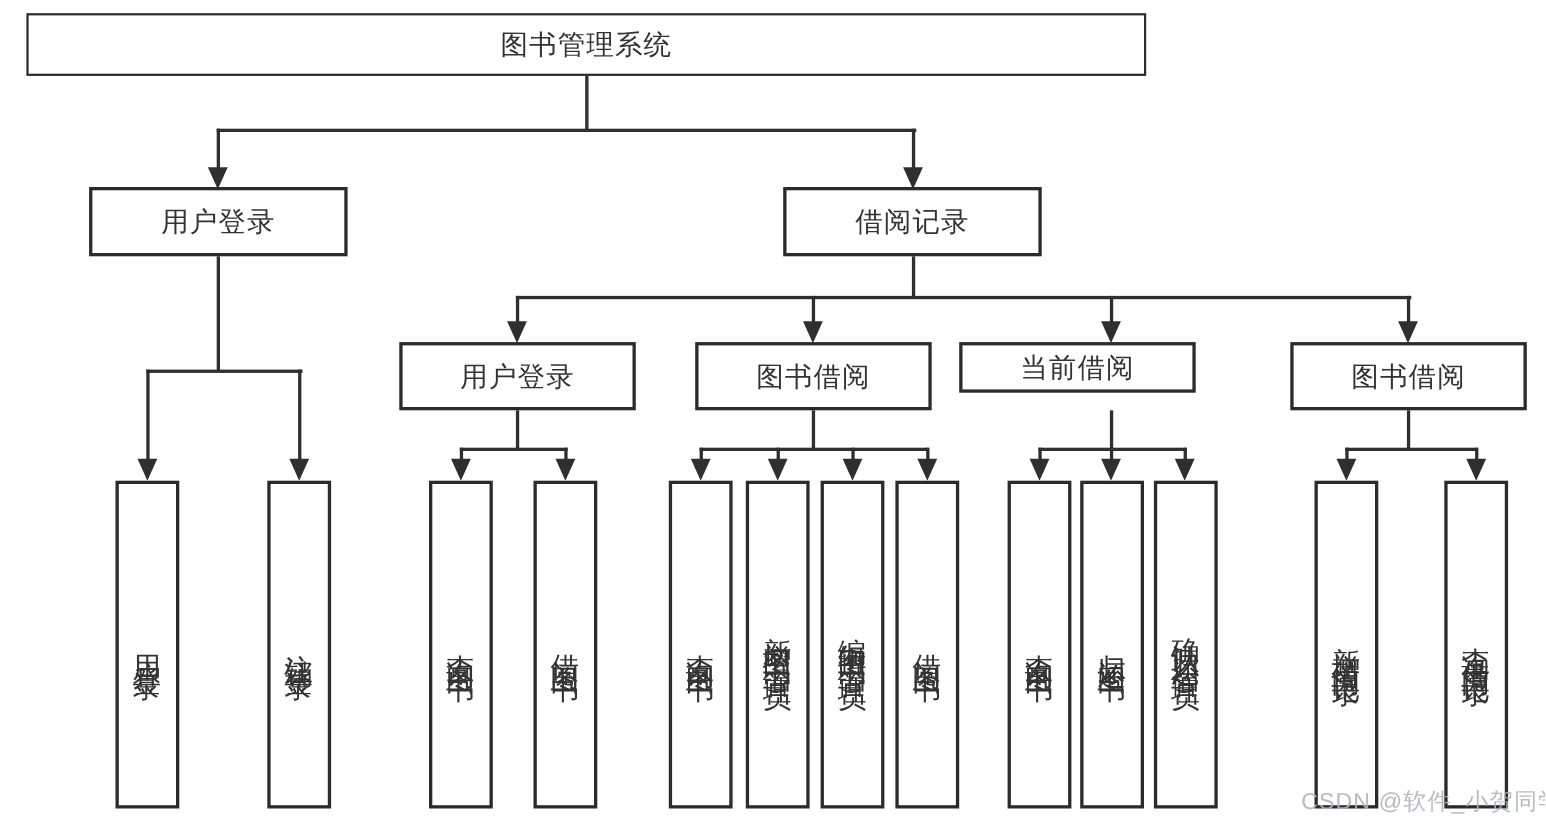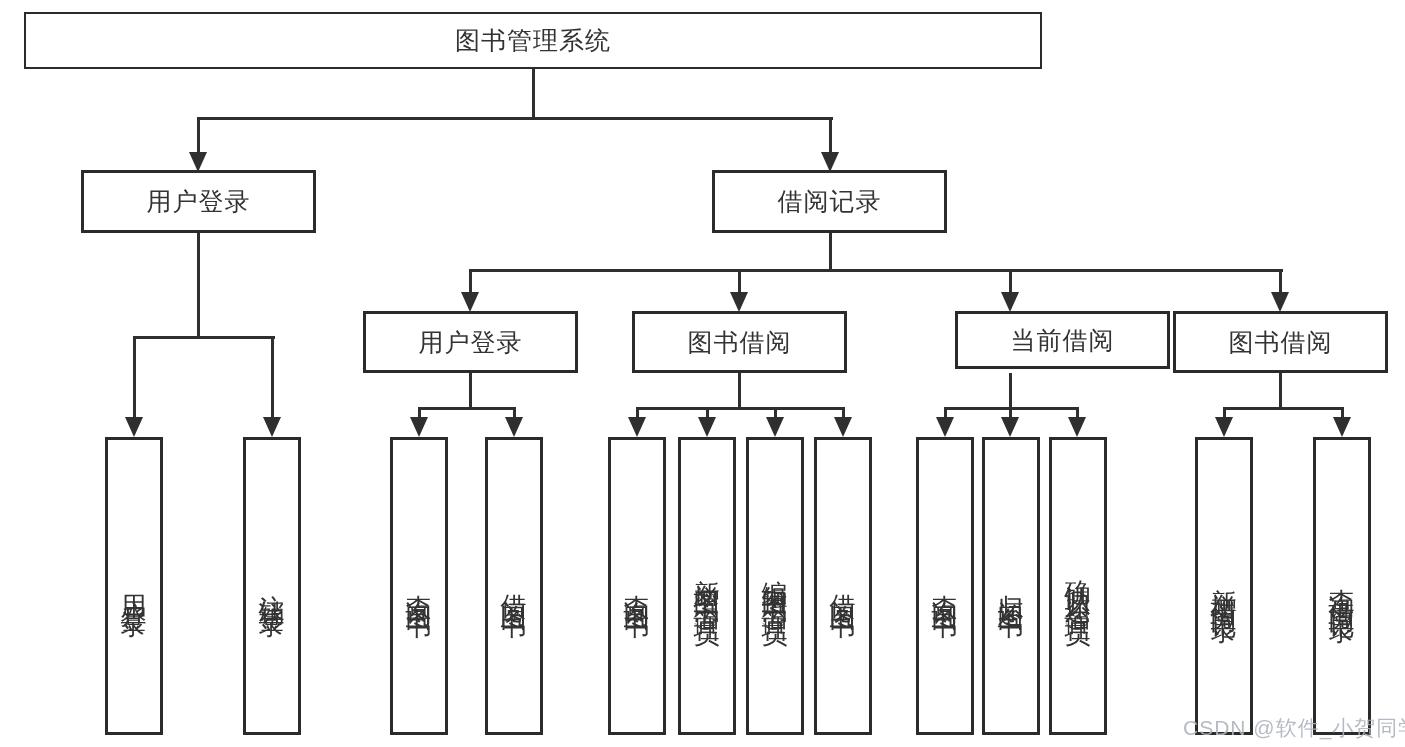--- a/index.html
+++ b/index.html
@@ -75,21 +75,21 @@
   <div class="arrow" style="left:730px;top:292px"></div>
   <div class="arrow" style="left:1001px;top:292px"></div>
   <div class="arrow" style="left:1271px;top:292px"></div>
 
   <div class="box hbox" style="left:363px;top:311px;width:215px;height:62px">
     <span>用户登录</span>
   </div>
   <div class="box hbox" style="left:632px;top:311px;width:215px;height:62px">
     <span>图书借阅</span>
   </div>
-  <div class="box hbox" style="left:955px;top:311px;width:215px;height:58px">
+  <div class="box hbox" style="left:872px;top:311px;width:215px;height:46px">
     <span>当前借阅</span>
   </div>
   <div class="box hbox" style="left:1173px;top:311px;width:215px;height:62px">
     <span>图书借阅</span>
   </div>
 
   <div class="vline" style="left:469px;top:373px;height:36px"></div>
   <div class="hline" style="left:418px;top:407px;width:98px"></div>
   <div class="vline" style="left:418px;top:407px;height:13px"></div>
   <div class="vline" style="left:513px;top:407px;height:13px"></div>

